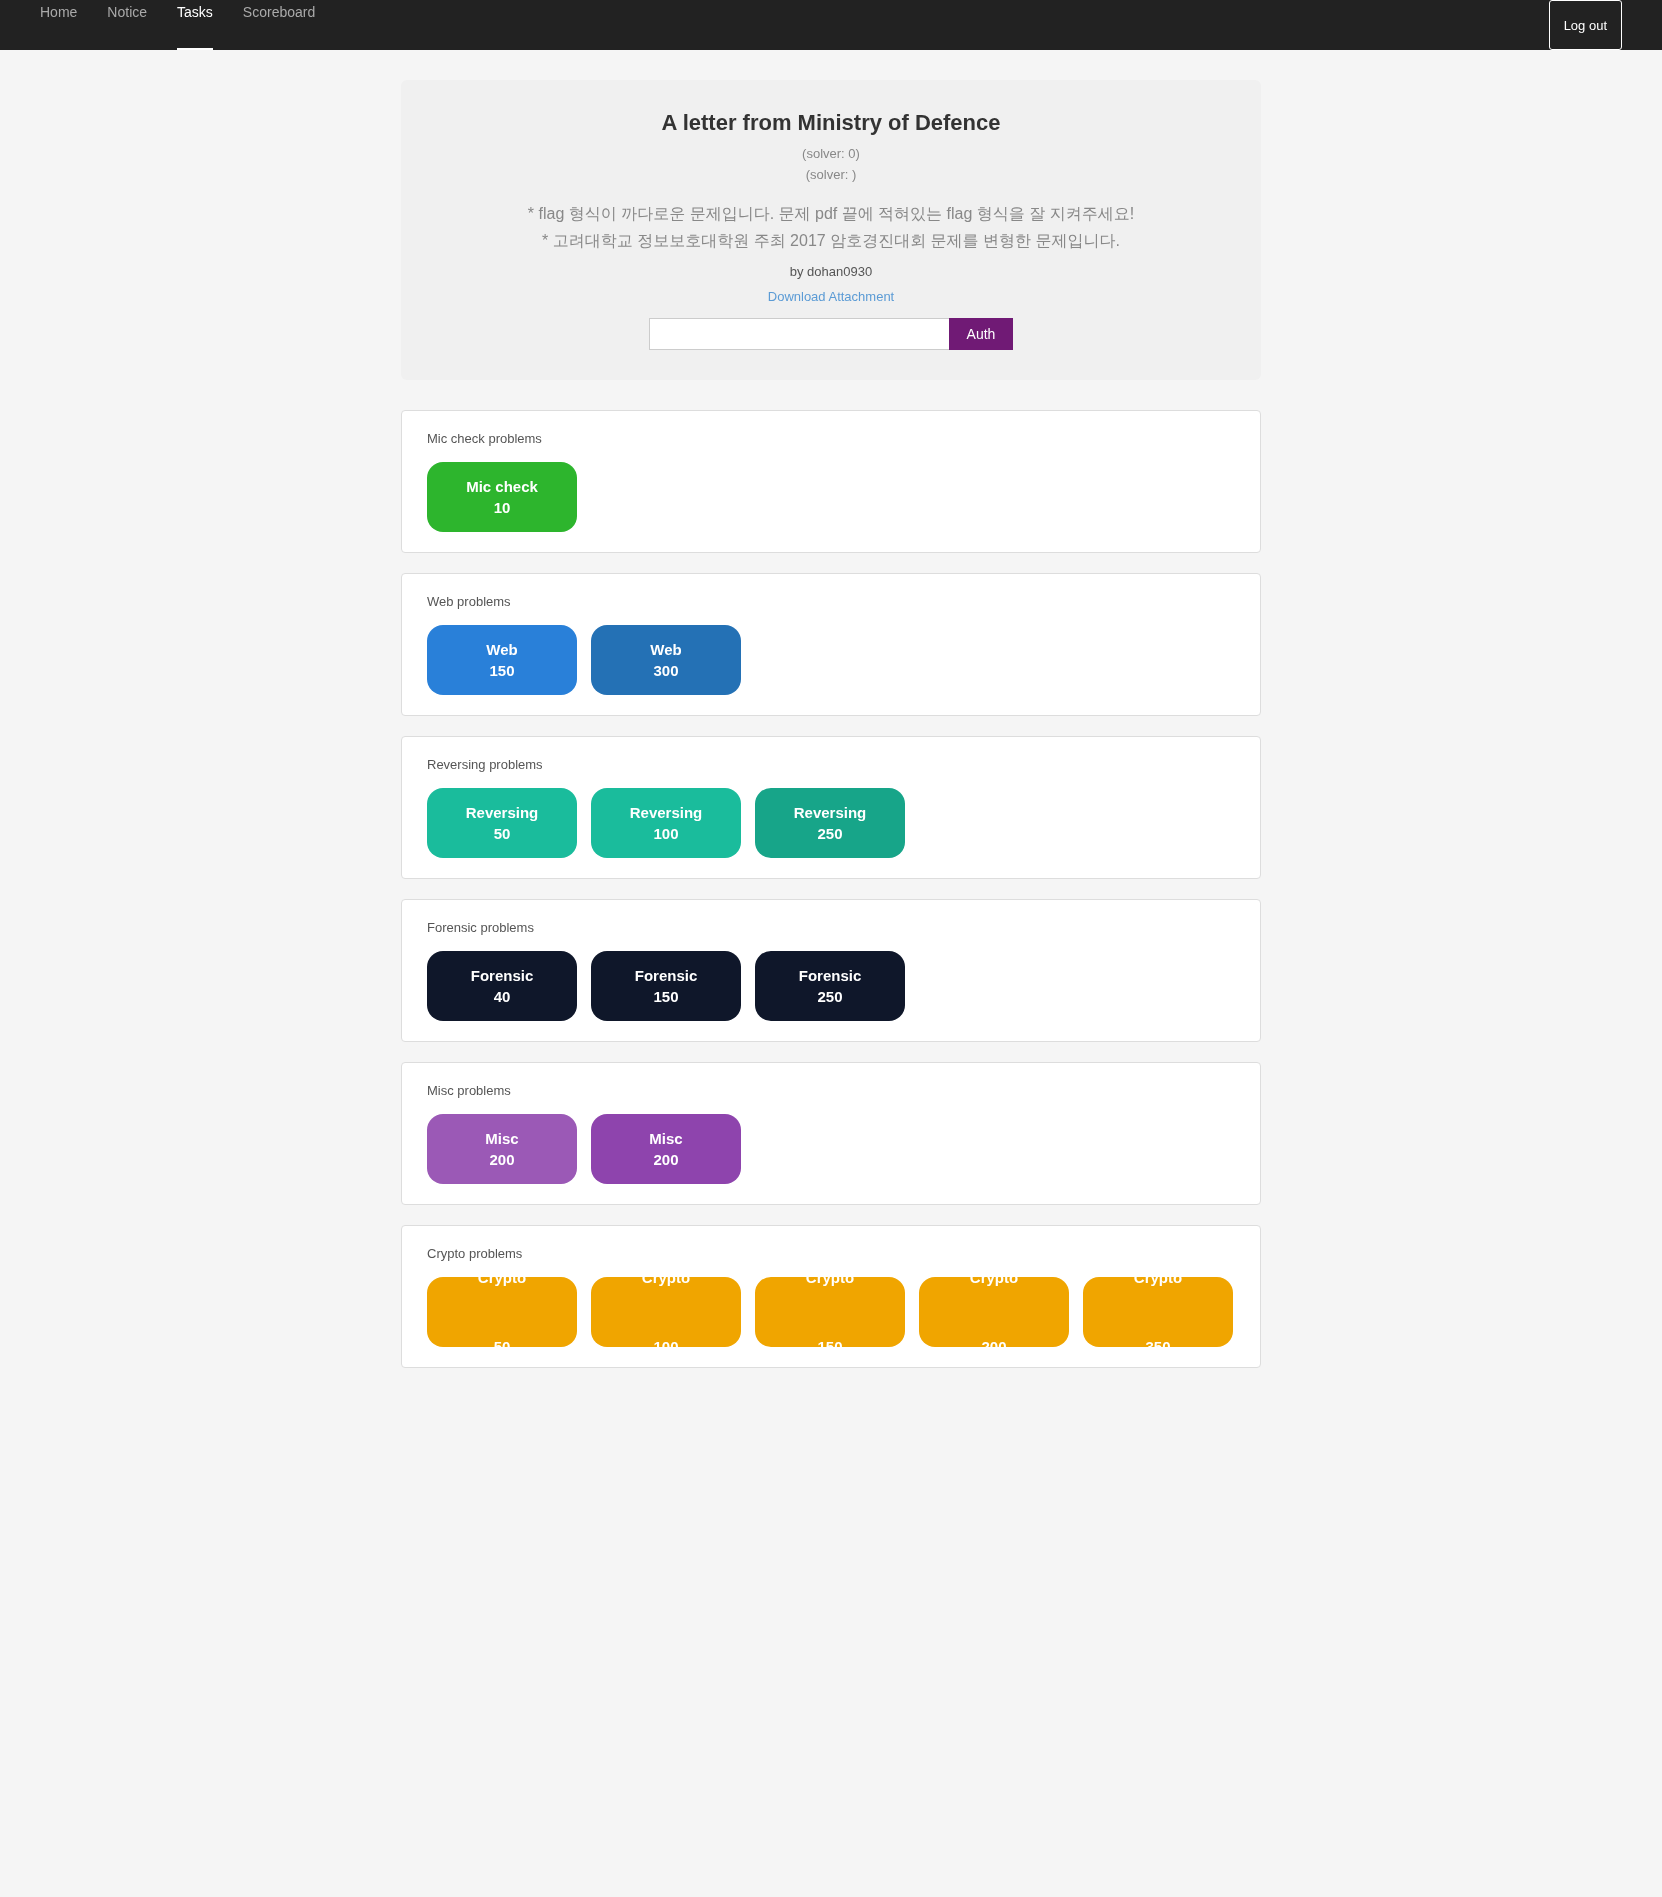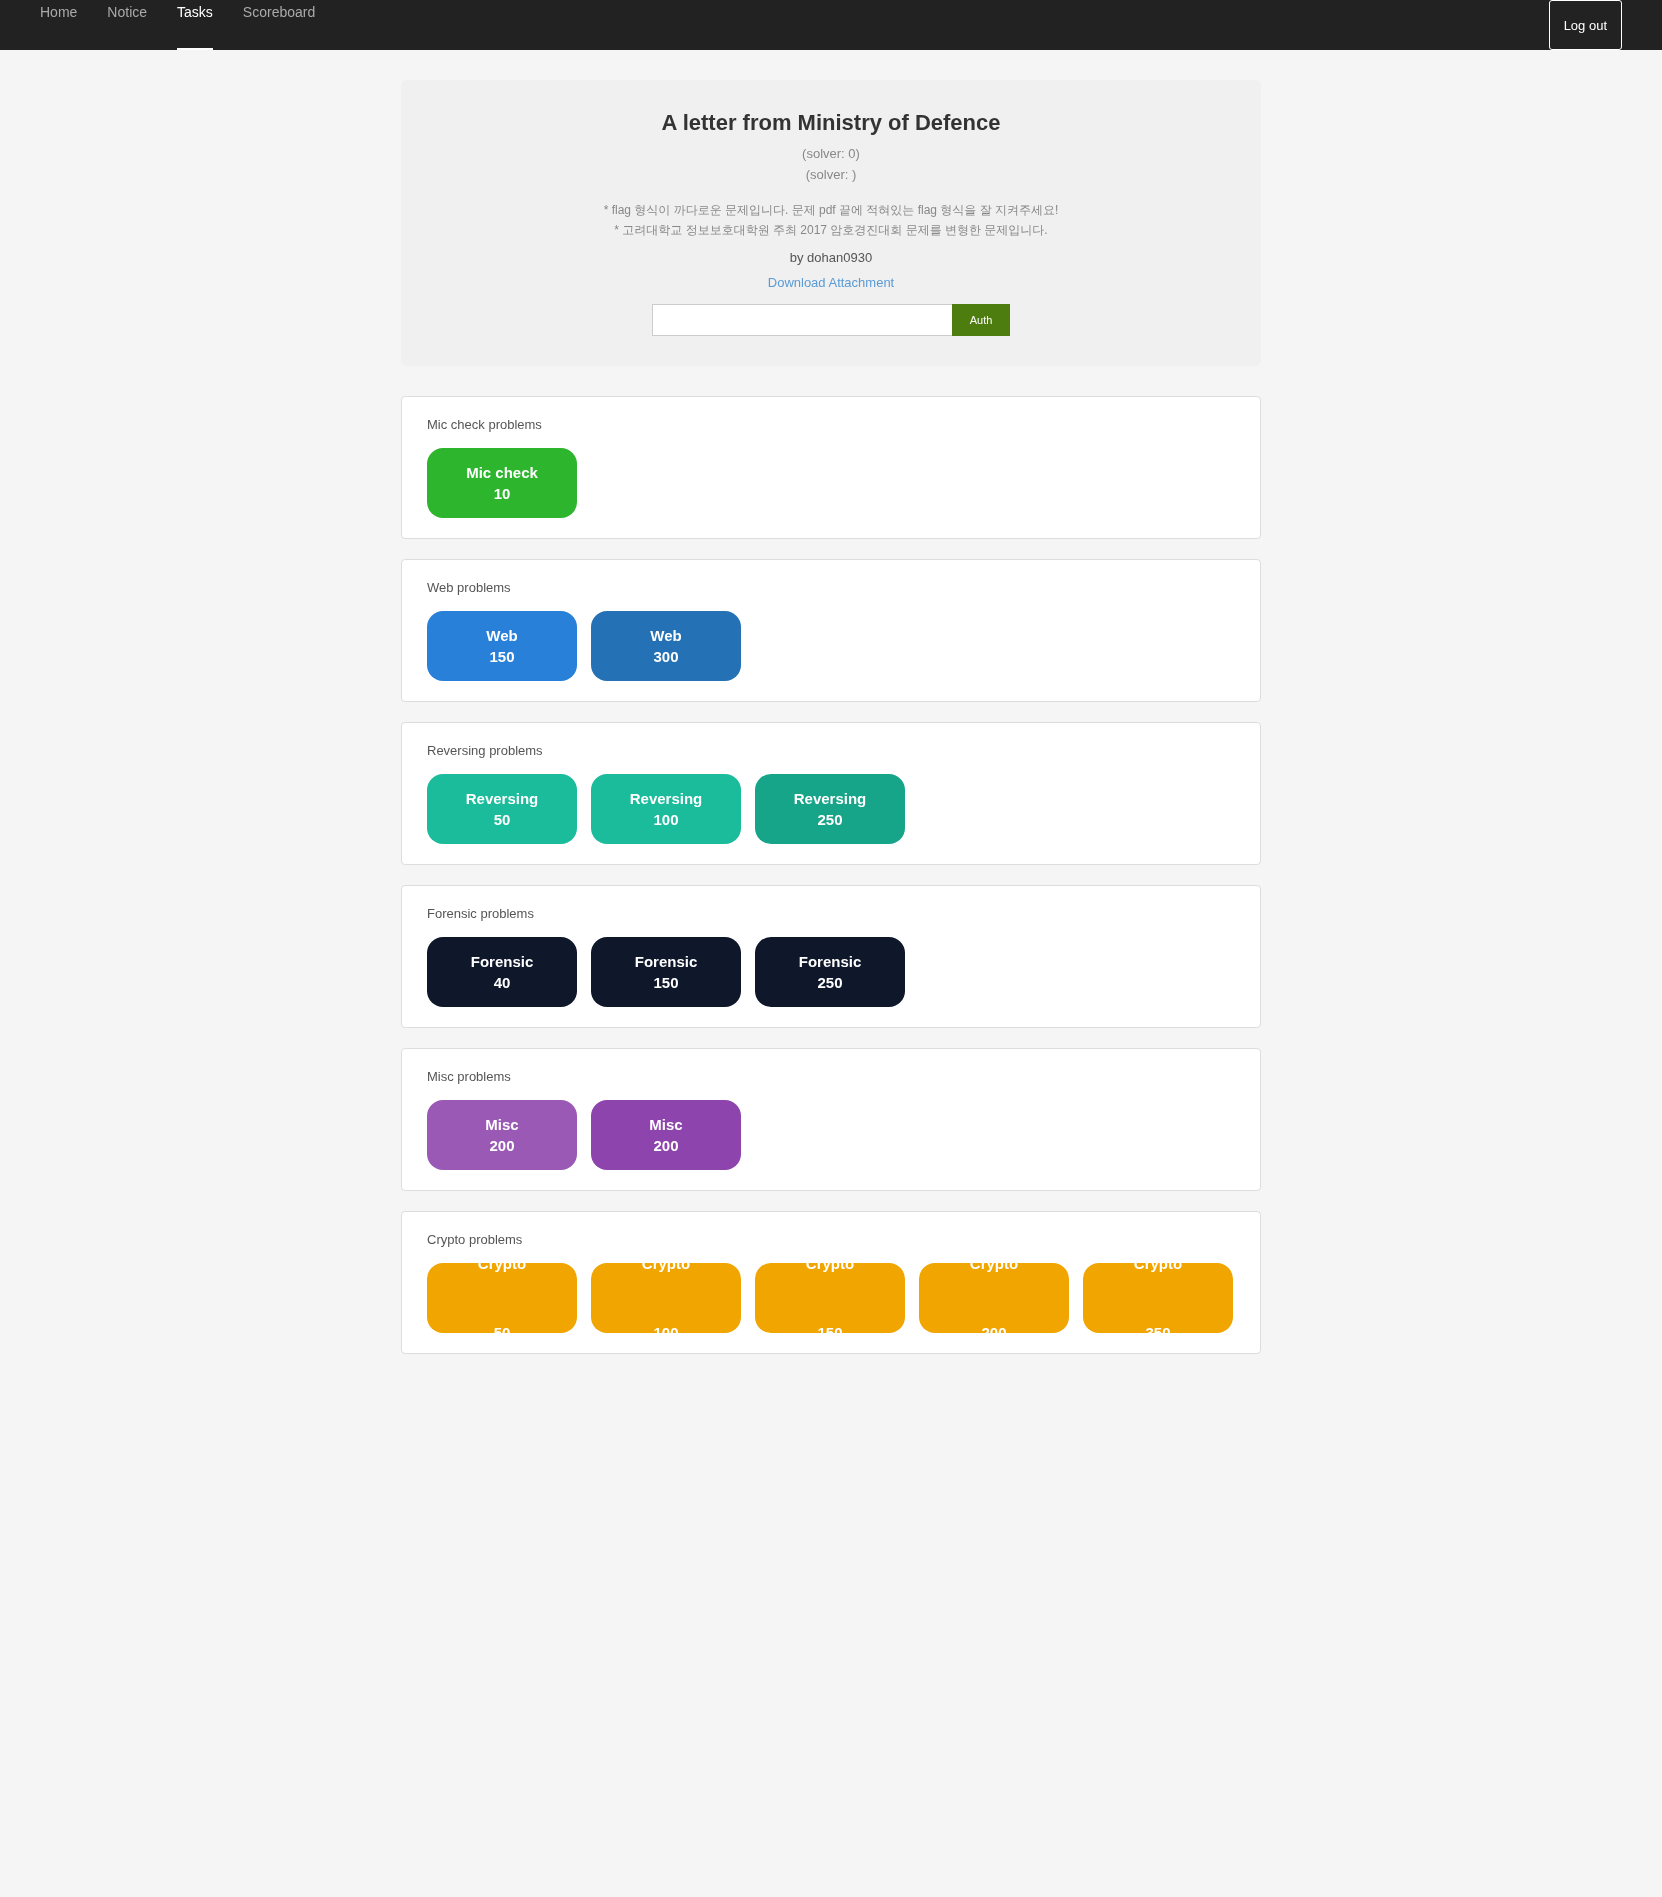--- a/index.html
+++ b/index.html
@@ -66,21 +66,21 @@
       margin-bottom: 14px;
     }
     .featured-card .description {
       color: #555;
       font-size: 13px;
       line-height: 1.8;
       margin-bottom: 10px;
     }
     .featured-card .note {
       color: #888;
-      font-size: 12px;
+      font-size: 16px;
       line-height: 1.7;
       margin-bottom: 10px;
     }
     .featured-card .author {
       font-size: 13px;
       color: #555;
       margin-bottom: 10px;
     }
     .featured-card .download-link {
       color: #5b9bd5;
@@ -96,25 +96,25 @@
     }
     .auth-input {
       width: 300px;
       padding: 7px 10px;
       border: 1px solid #ccc;
       border-right: none;
       font-size: 14px;
       outline: none;
     }
     .auth-btn {
-      background: #4d7c0f;
+      background: #701a75;
       color: #fff;
       border: none;
       padding: 7px 18px;
-      font-size: 11px;
+      font-size: 14px;
       cursor: pointer;
     }
     
     .section {
       background: #fff;
       border: 1px solid #ddd;
       border-radius: 4px;
       padding: 20px 25px;
       margin-bottom: 20px;
     }

